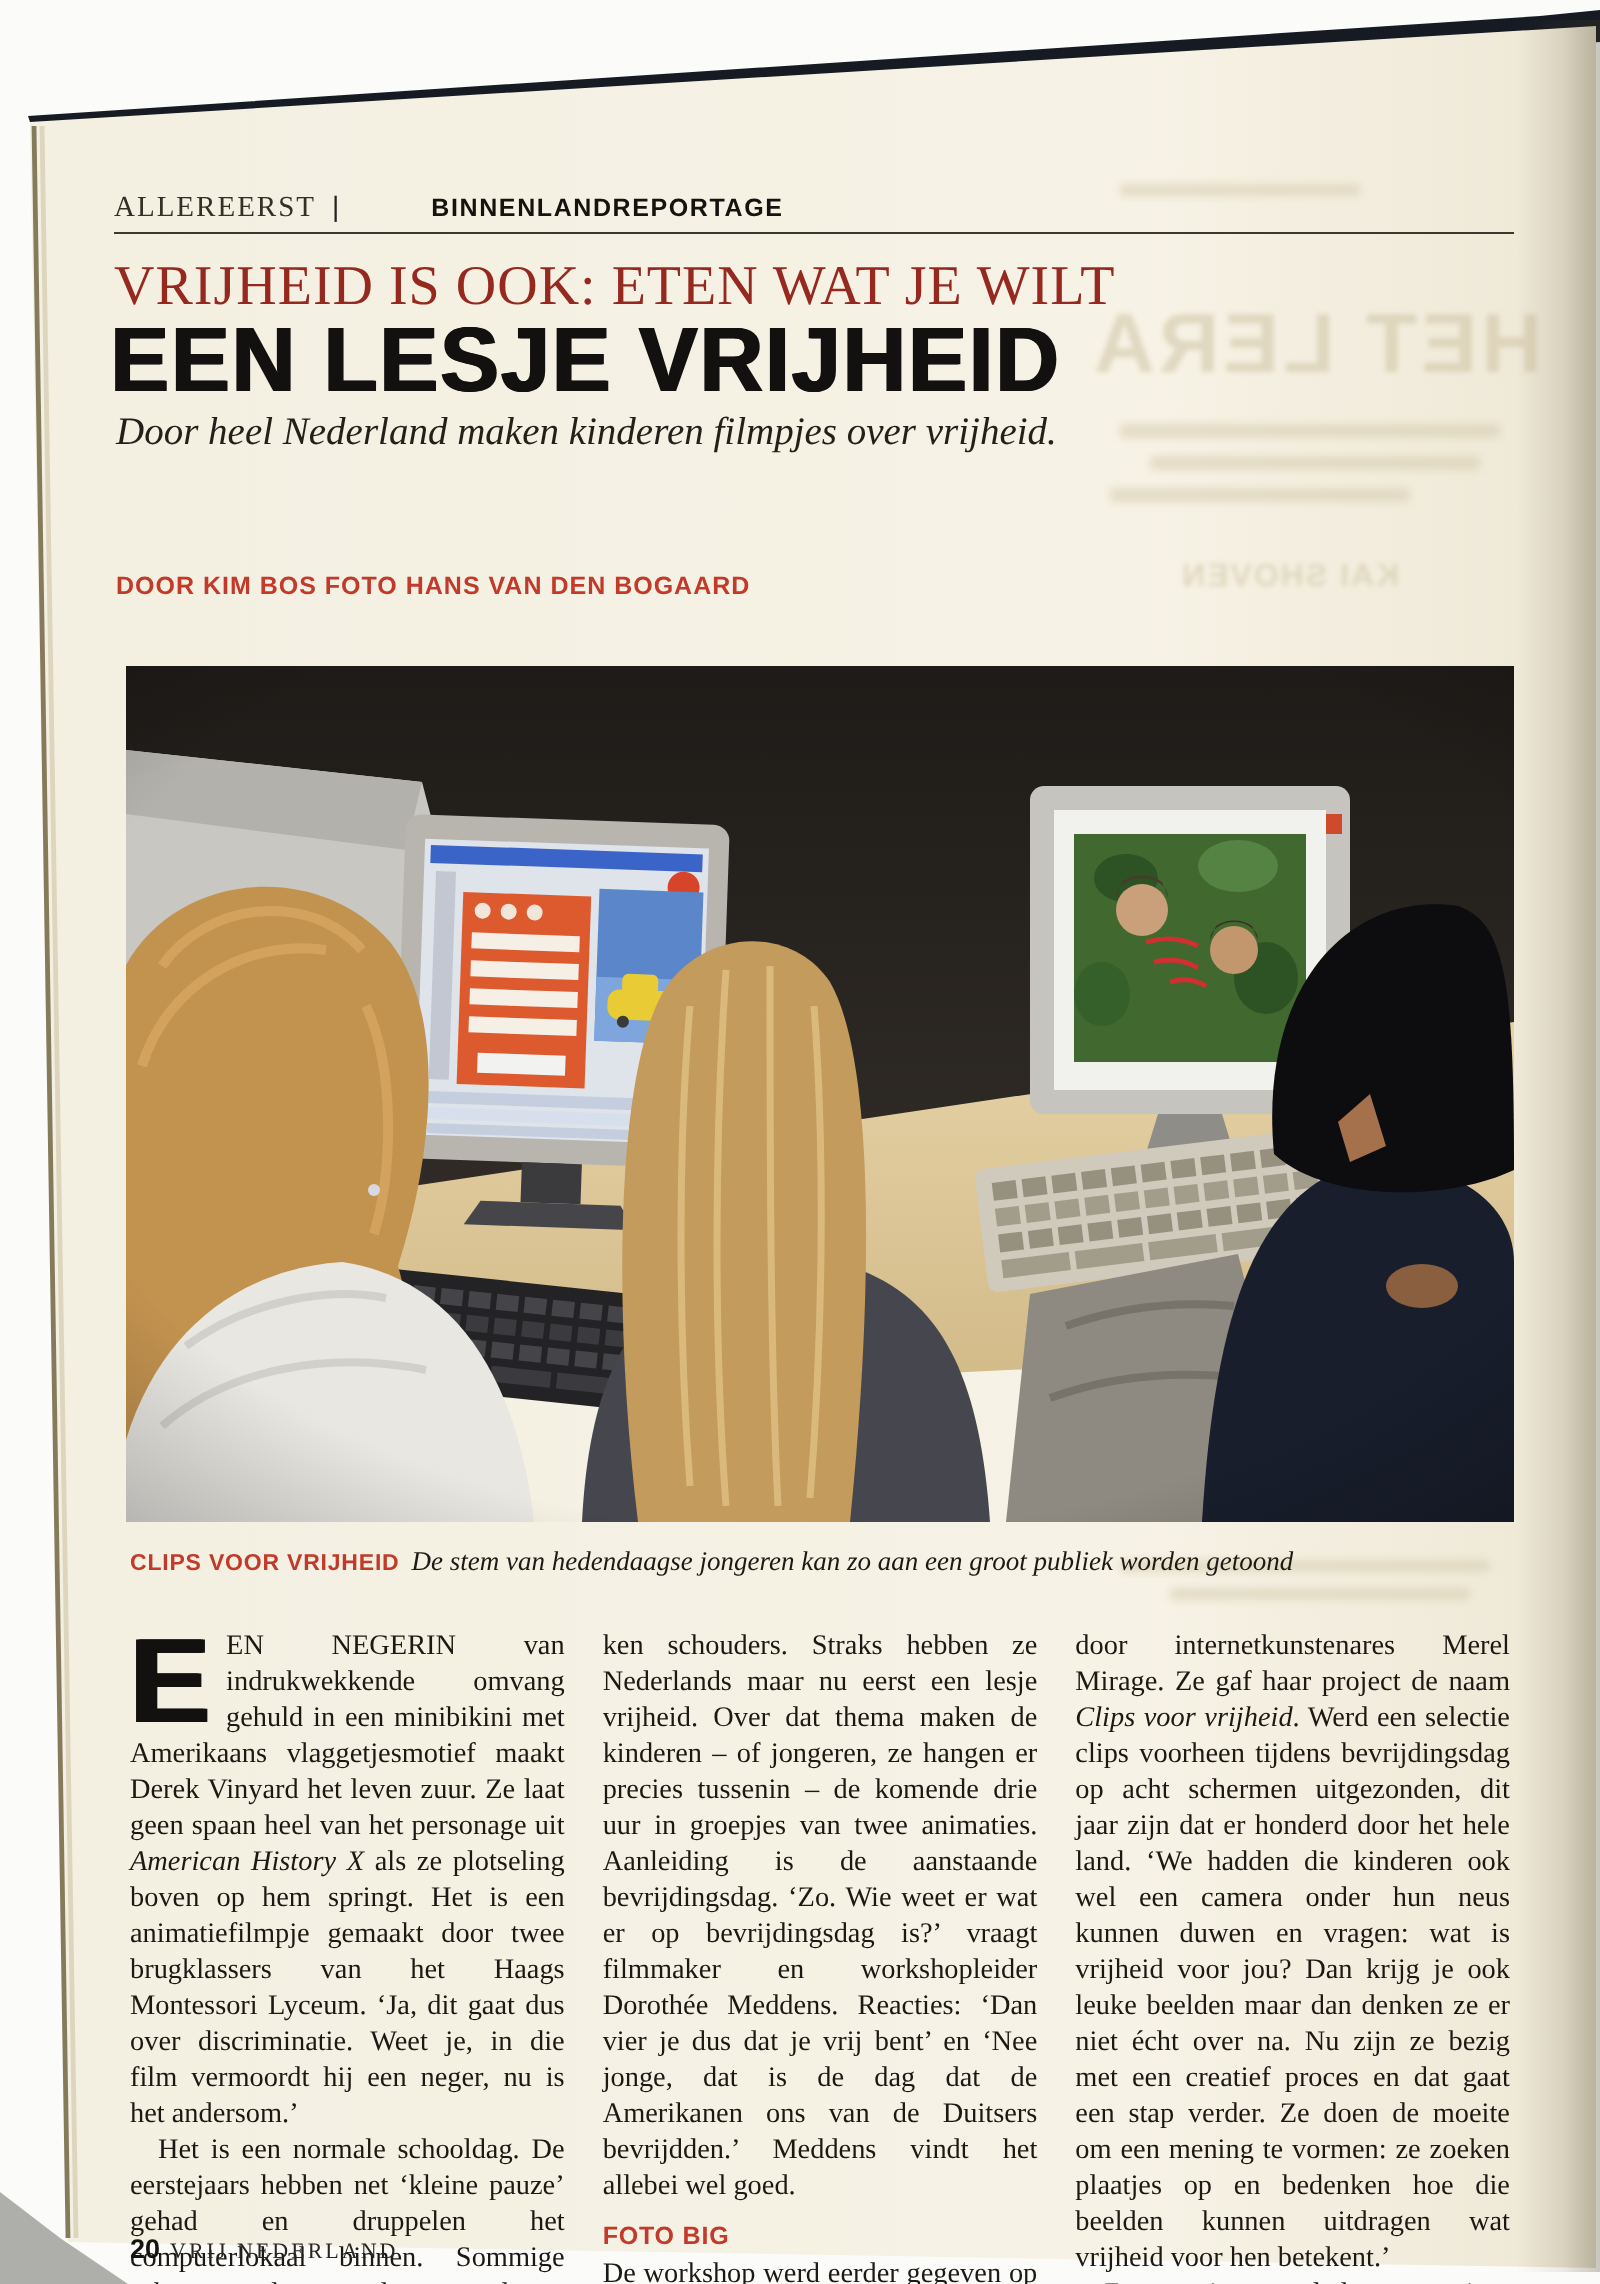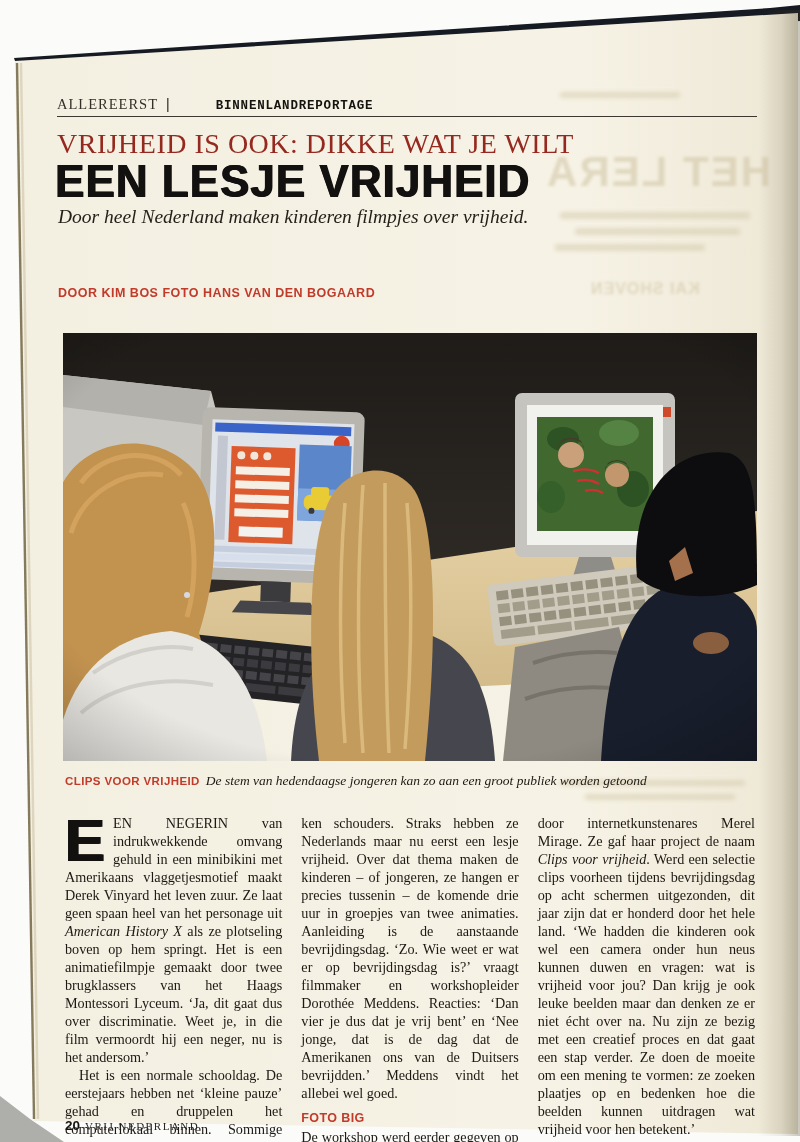--- a/index.html
+++ b/index.html
@@ -16,21 +16,21 @@
     font-family:"Liberation Sans", sans-serif;font-weight:700;
     filter:blur(1.4px);opacity:.55;white-space:nowrap;}
   .ghost-bar{position:absolute;z-index:1;background:#d9d0b4;filter:blur(2px);opacity:.65;border-radius:2px;}
   
   #content{position:absolute;left:57px;top:95px;width:700px;height:1047px;z-index:2;}
   .abs{position:absolute;}
   
   #kicker-row{top:0;left:0;height:18px;white-space:nowrap;}
   #section-name{font-family:"Liberation Serif",serif;font-size:14.5px;letter-spacing:1px;color:#343028;}
   #header-divider{font-family:"Liberation Sans",sans-serif;font-size:14px;color:#222;margin:0 6px 0 8px;font-weight:400;}
-  #category-name{font-family:Liberation Mono, monospace;font-weight:700;font-size:12.5px;letter-spacing:.8px;color:#15130f;padding-left:40px;}
+  #category-name{font-family:Liberation Sans, sans-serif;font-weight:700;font-size:12.5px;letter-spacing:.8px;color:#15130f;padding-left:40px;}
   #header-rule{top:21px;left:0;width:700px;height:1px;background:#3c382f;}
   
   #kicker{top:34px;left:0;font-family:"Liberation Serif",serif;font-size:28px;line-height:30px;
     letter-spacing:.5px;color:var(--kicker-red);}
   #main-title{top:62px;left:-2px;font-family:"Liberation Sans",sans-serif;font-weight:700;
     font-size:44px;line-height:46px;letter-spacing:1px;color:#131110;
     text-shadow:.8px 0 0 currentColor, -.4px 0 0 currentColor;transform:scaleY(1.04);transform-origin:top left;}
   #subtitle{top:111px;left:1px;font-style:italic;font-size:19.5px;line-height:22px;color:#231f19;}
   #byline{top:191px;left:1px;font-family:"Liberation Sans",sans-serif;font-weight:700;
     font-size:12.5px;letter-spacing:.5px;color:var(--accent-red);}
@@ -89,21 +89,21 @@
 <div class="ghost-bar" style="top:794px;left:585px;width:150px;height:6px;"></div>
 <div class="ghost-bar" style="top:92px;left:560px;width:120px;height:6px;"></div>
 
 <div id="content">
 
   <div class="abs" id="kicker-row">
     <span id="section-name">ALLEREERST</span><span id="header-divider">|</span><span id="category-name">BINNENLANDREPORTAGE</span>
   </div>
   <div class="abs" id="header-rule"></div>
 
-  <div class="abs" id="kicker">VRIJHEID IS OOK: DIKKE WAT JE WILT</div>
+  <div class="abs" id="kicker">VRIJHEID IS OOK: ETEN WAT JE WILT</div>
   <div class="abs" id="main-title">EEN LESJE VRIJHEID</div>
   <div class="abs" id="subtitle">
     <div>Door heel Nederland maken kinderen filmpjes over vrijheid.</div>
   </div>
   <div class="abs" id="byline">DOOR KIM BOS FOTO HANS VAN DEN BOGAARD</div>
 
   <svg class="abs" id="photo-frame" width="694" height="428" viewBox="0 0 694 428">
     <defs>
       <linearGradient id="wallG" x1="0" y1="0" x2="0" y2="1">
         <stop offset="0" stop-color="#1e1b18"></stop>

